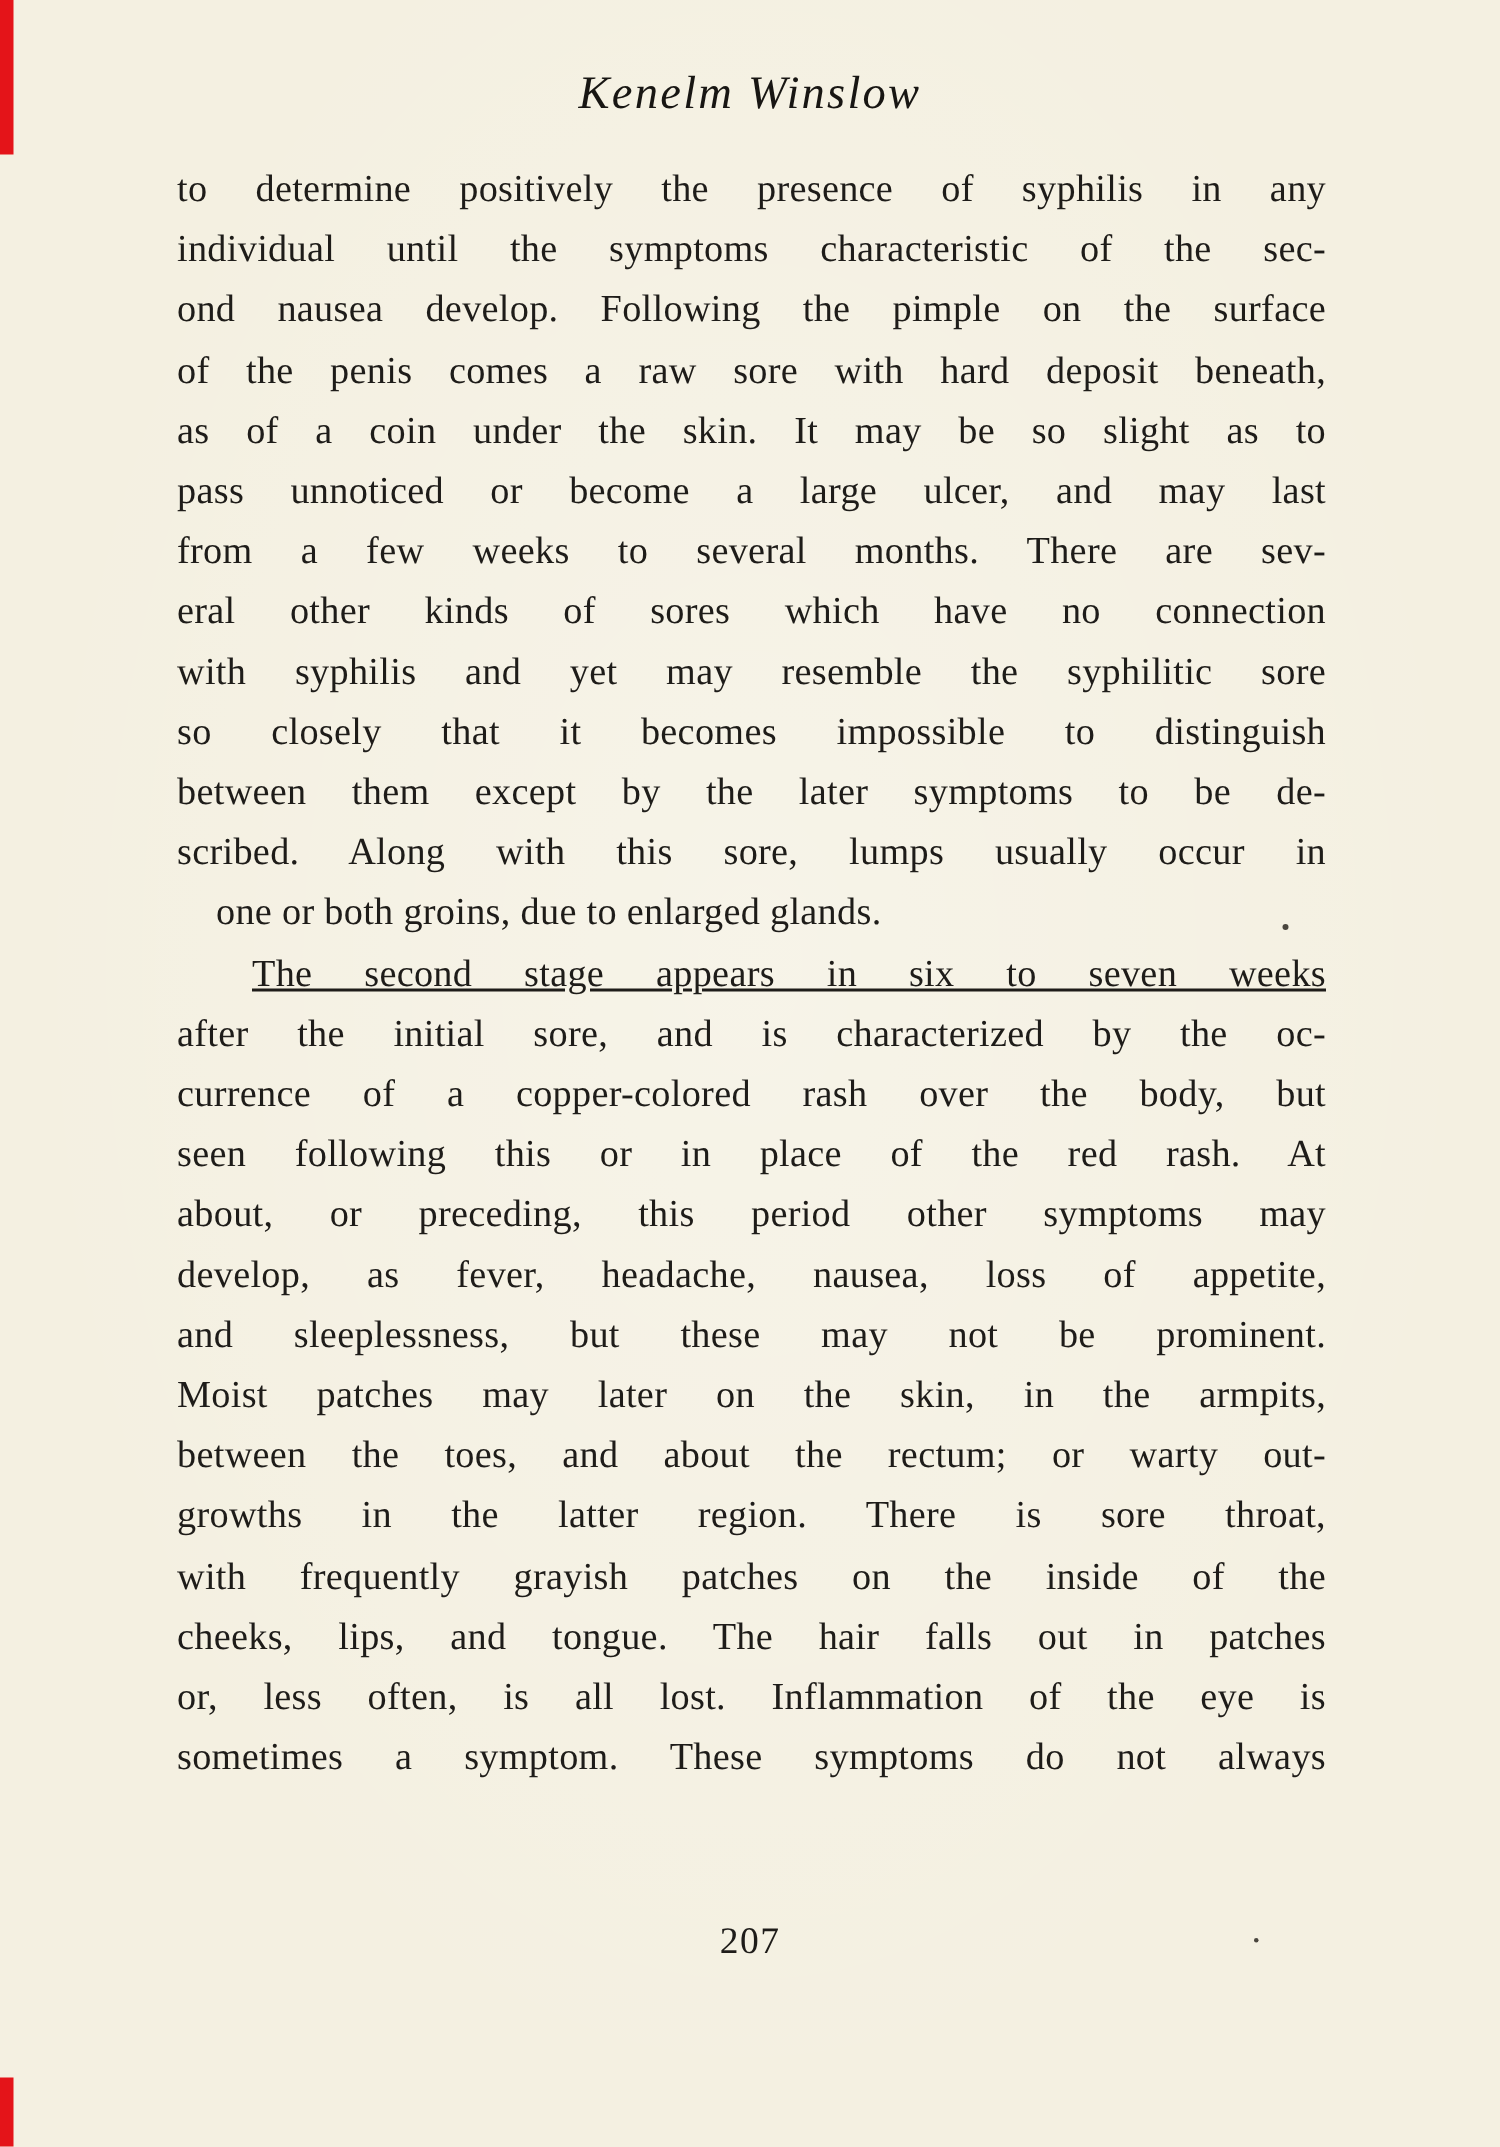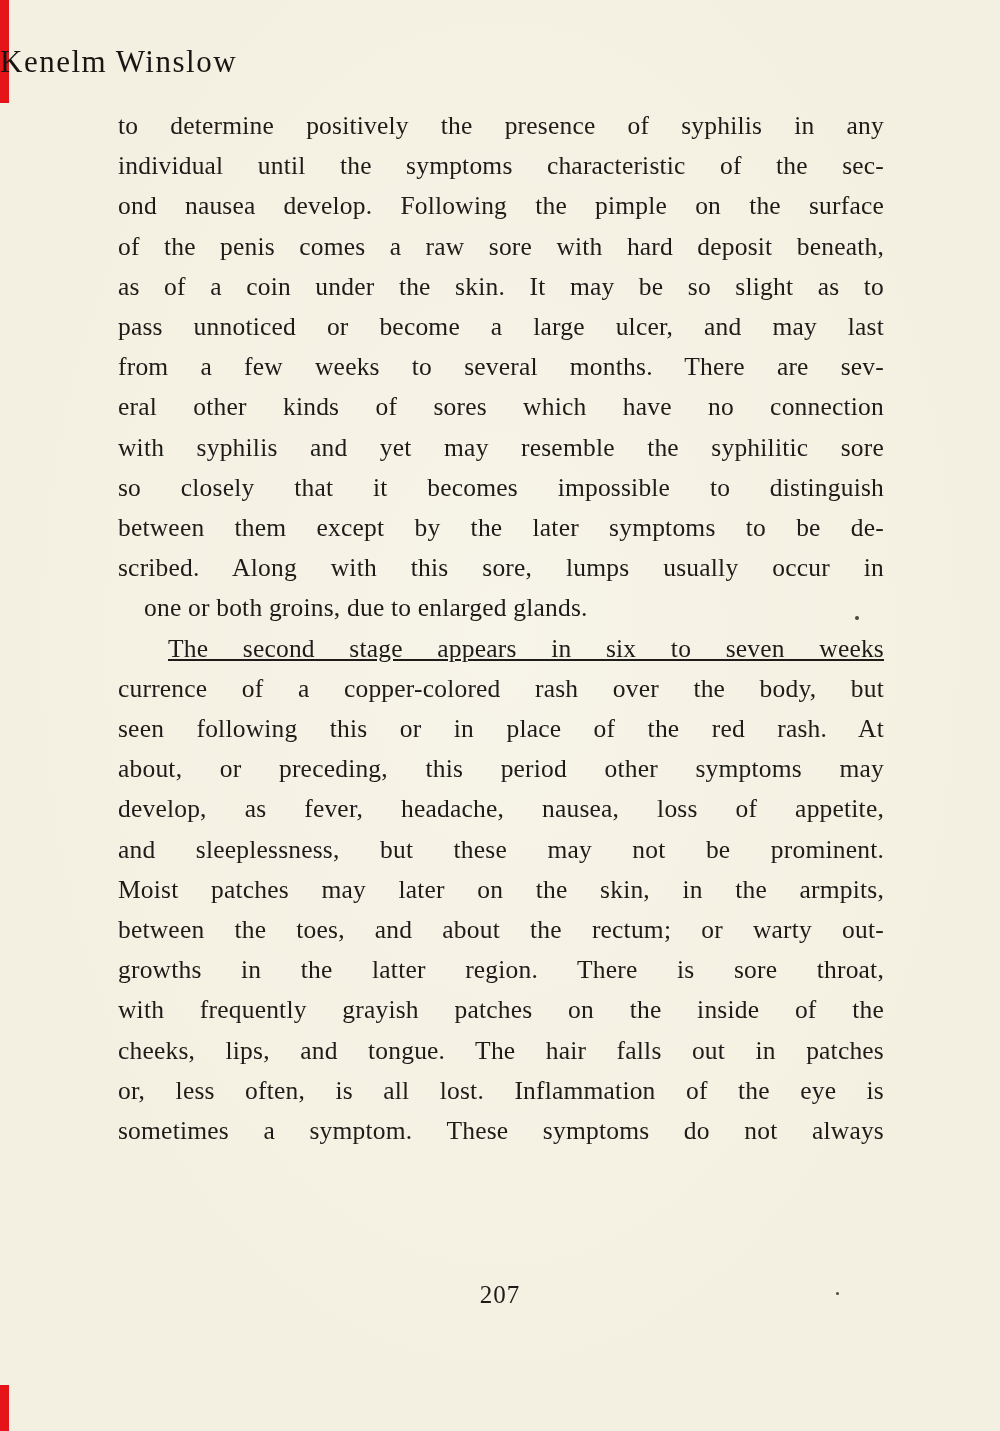--- a/index.html
+++ b/index.html
@@ -20,21 +20,22 @@
     inset: 0;
     background:
       radial-gradient(ellipse at 50% 45%, rgba(255,255,255,0.25), rgba(0,0,0,0) 70%),
       #f4f0e1;
   }
   .running-head {
     position: absolute;
     top: 44px;
     left: 0;
     width: 1000px;
-    text-align: left;
+    text-align: center;
+    font-style: italic;
     font-size: 31px;
     letter-spacing: 1.5px;
     color: #181613;
   }
   .text-block {
     position: absolute;
     left: 118px;
     top: 106px;
     width: 766px;
     font-size: 25.5px;
@@ -105,20 +106,21 @@
       <div class="line">as of a coin under the skin.  It may be so slight as to</div>
       <div class="line">pass unnoticed or become a large ulcer, and may last</div>
       <div class="line">from a few weeks to several months.  There are sev-</div>
       <div class="line">eral other kinds of sores which have no connection</div>
       <div class="line">with syphilis and yet may resemble the syphilitic sore</div>
       <div class="line">so closely that it becomes impossible to distinguish</div>
       <div class="line">between them except by the later symptoms to be de-</div>
       <div class="line">scribed.  Along with this sore, lumps usually occur in</div>
       <div class="line lastline">one or both groins, due to enlarged glands.</div>
       <div class="line indent">The second stage appears in six to seven weeks</div>
+      <div class="line">after the initial sore, and is characterized by the oc-</div>
       <div class="line">currence of a copper-colored rash over the body, but</div>
       <div class="line">seen following this or in place of the red rash.  At</div>
       <div class="line">about, or preceding, this period other symptoms may</div>
       <div class="line">develop, as fever, headache, nausea, loss of appetite,</div>
       <div class="line">and sleeplessness, but these may not be prominent.</div>
       <div class="line">Moist patches may later on the skin, in the armpits,</div>
       <div class="line">between the toes, and about the rectum; or warty out-</div>
       <div class="line">growths in the latter region.  There is sore throat,</div>
       <div class="line">with frequently grayish patches on the inside of the</div>
       <div class="line">cheeks, lips, and tongue.  The hair falls out in patches</div>

